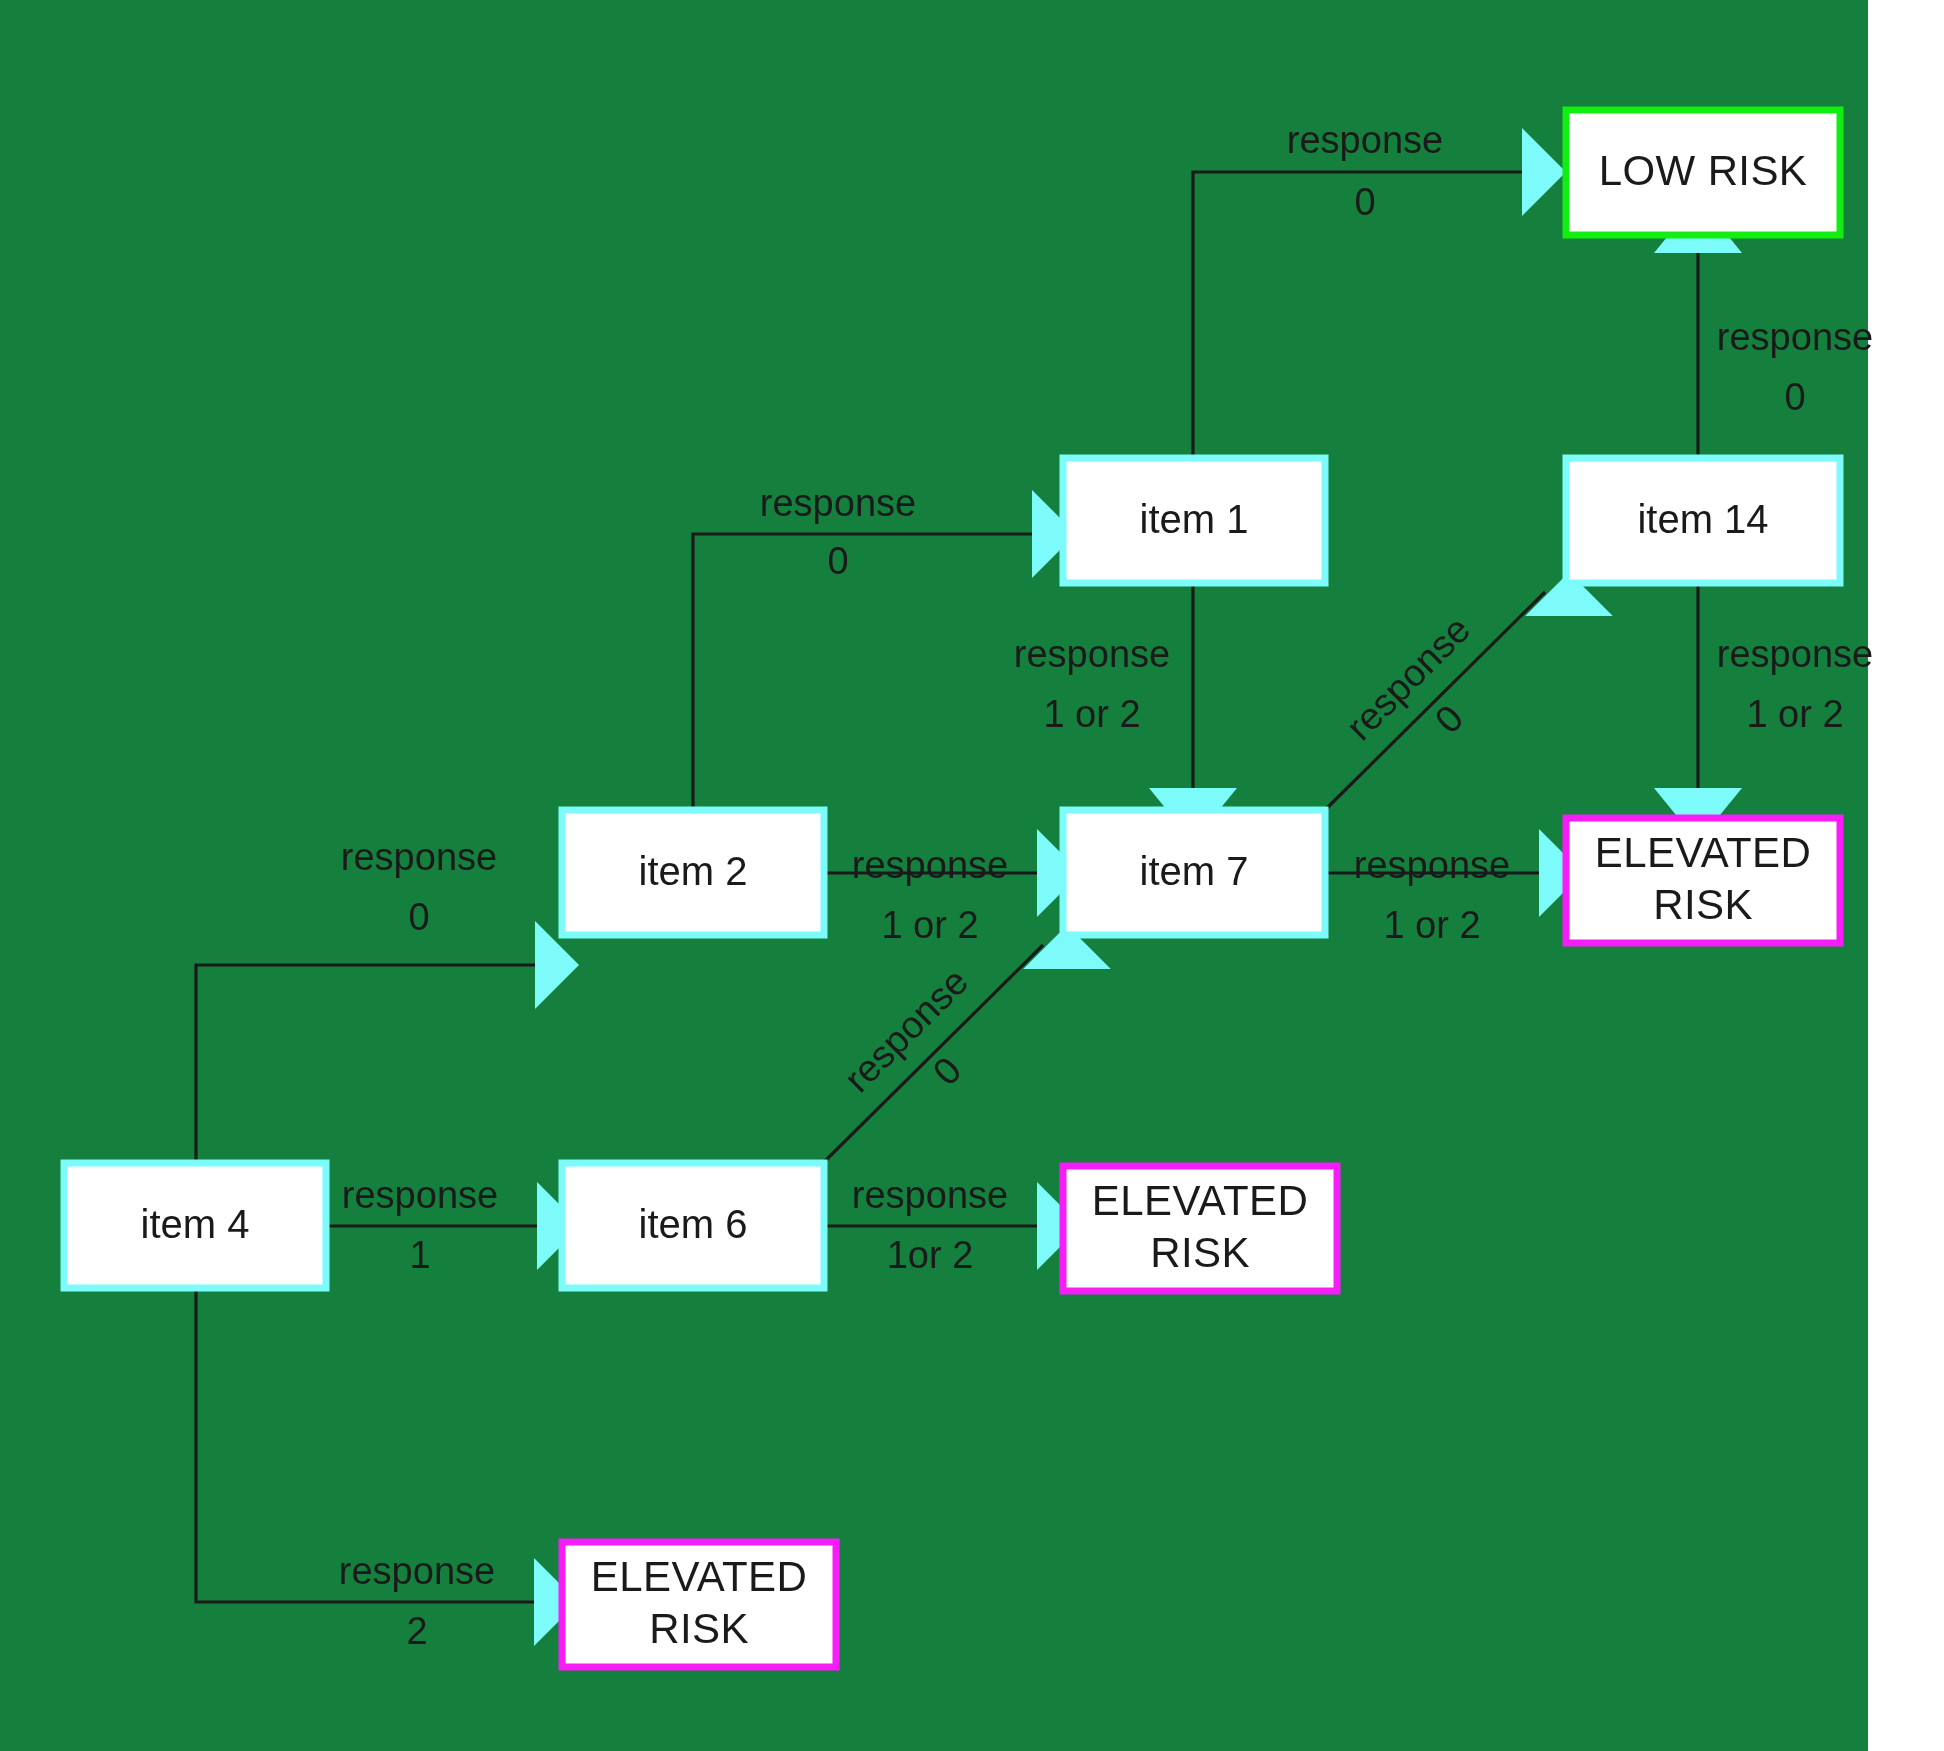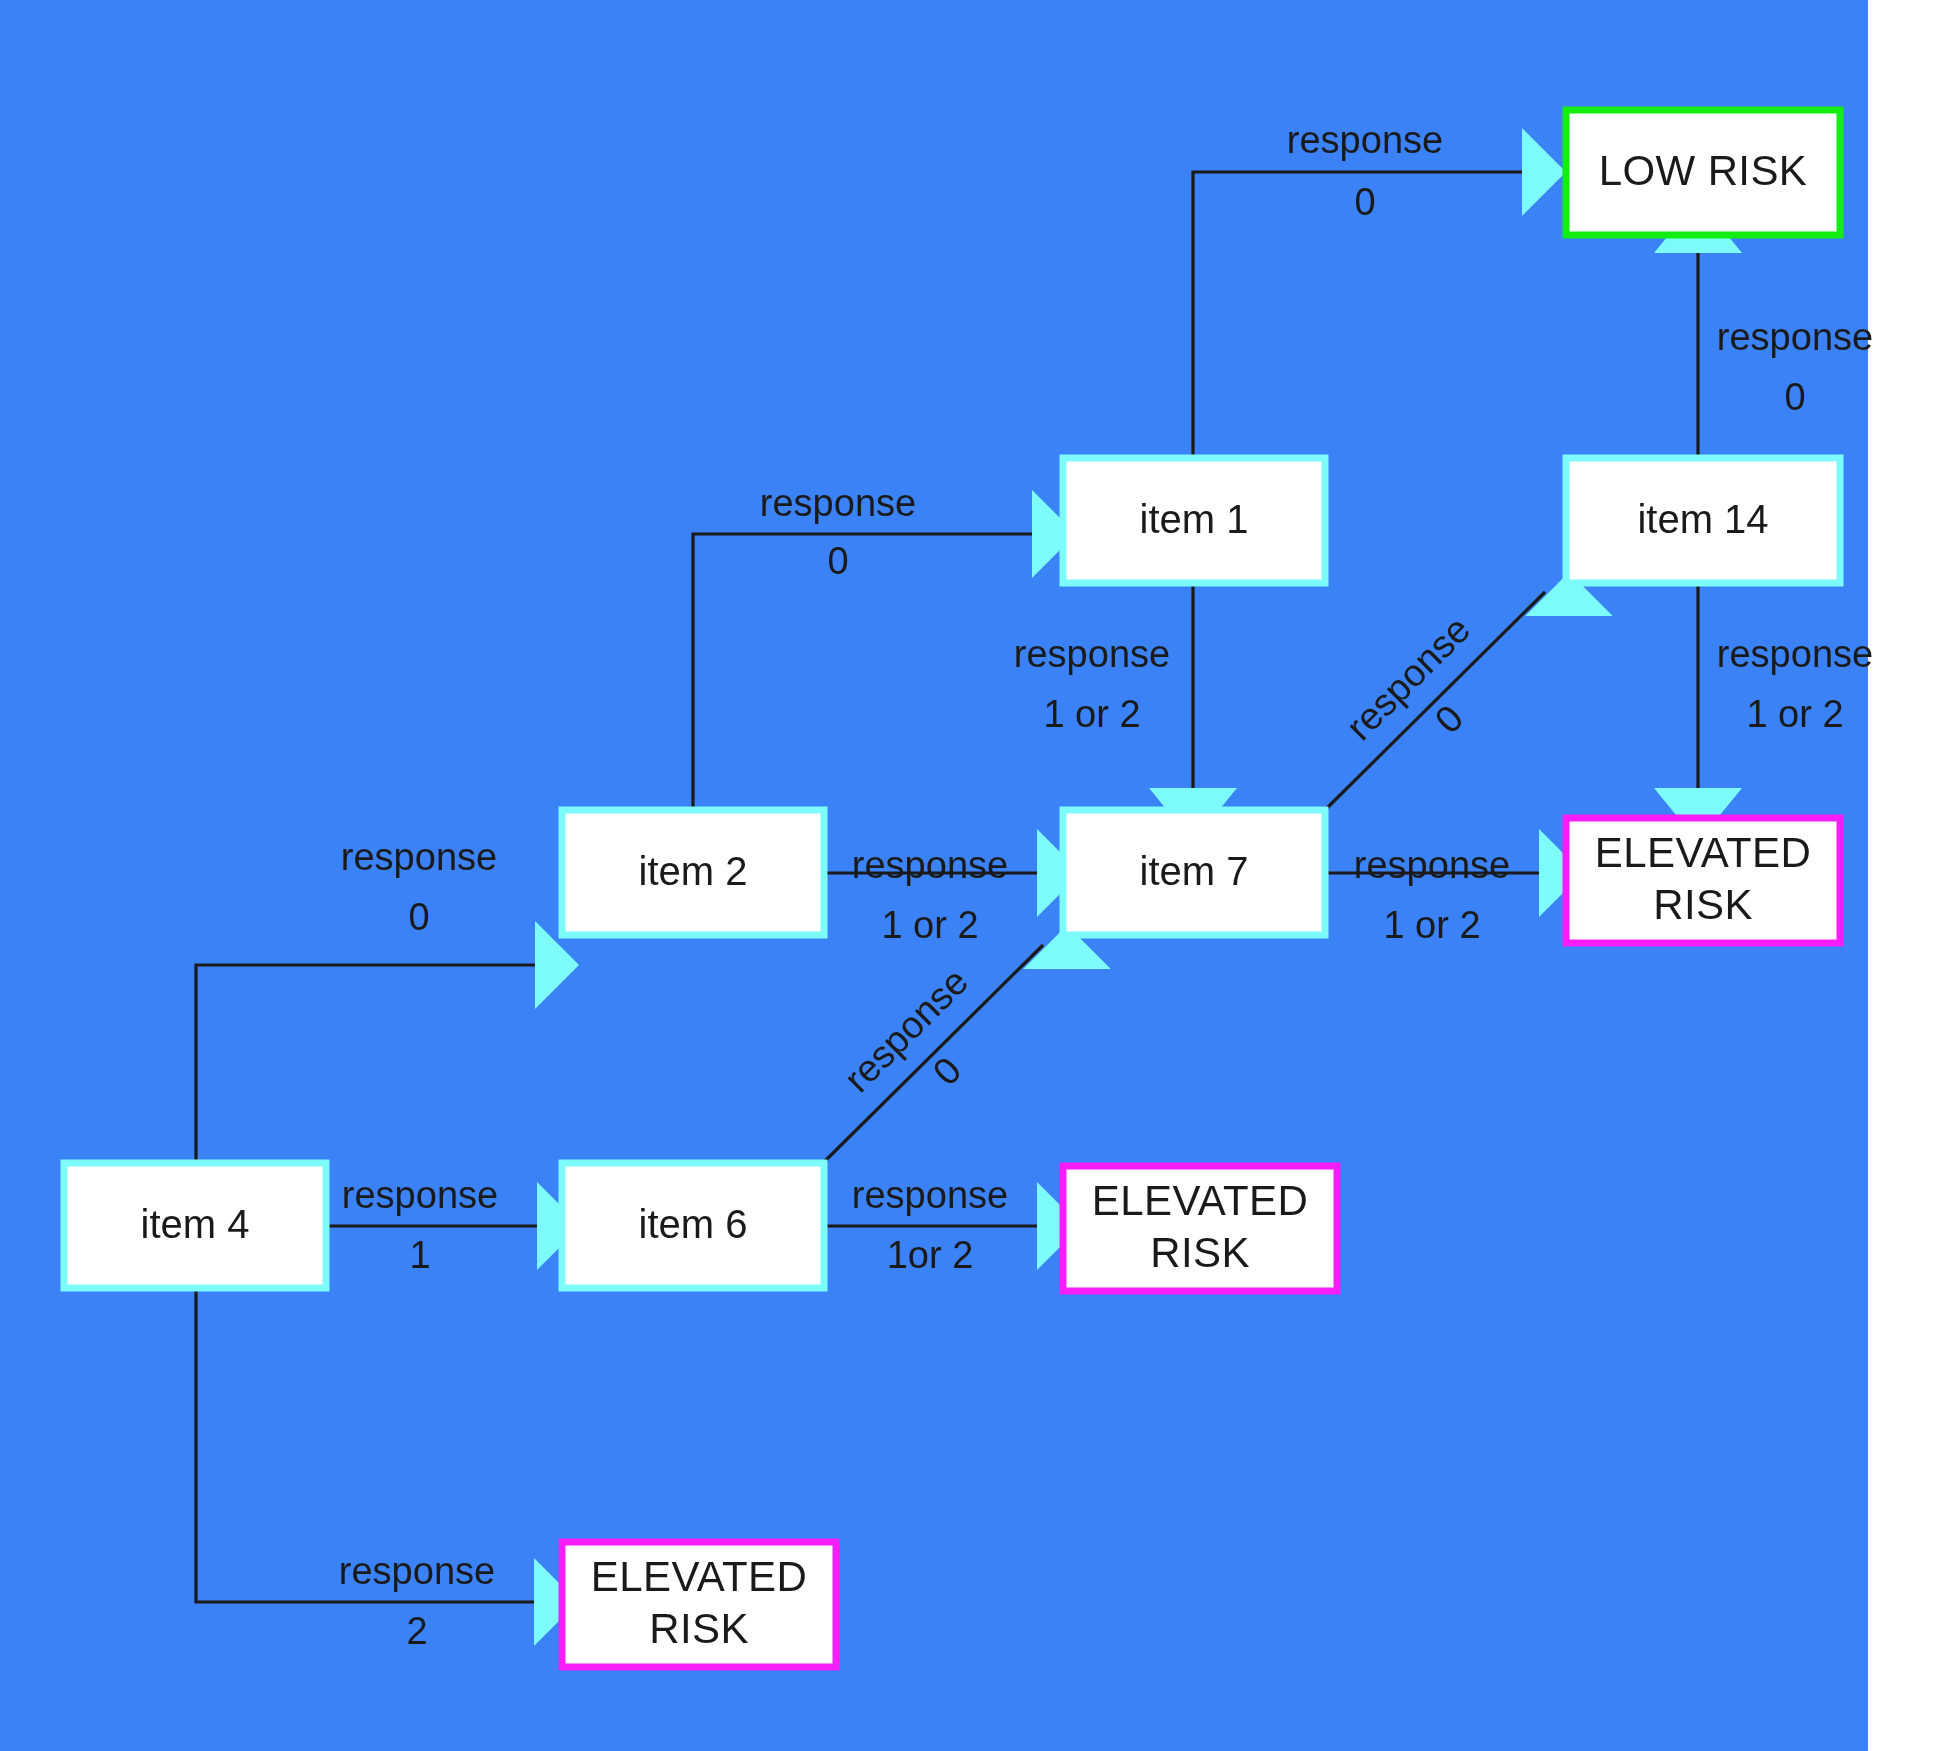--- a/index.html
+++ b/index.html
@@ -10,21 +10,21 @@
   body {
     width: 1944px;
     height: 1751px;
     font-family: "Liberation Sans", sans-serif;
     overflow: hidden;
   }
   #diagram-root {
     position: relative;
     width: 1868px;
     height: 1751px;
-    background: #3b82f6;
+    background: #15803d;
   }
   svg.flow {
     position: absolute;
     top: 0;
     left: 0;
     width: 1944px;
     height: 1751px;
     display: block;
   }
   .edge-line {

